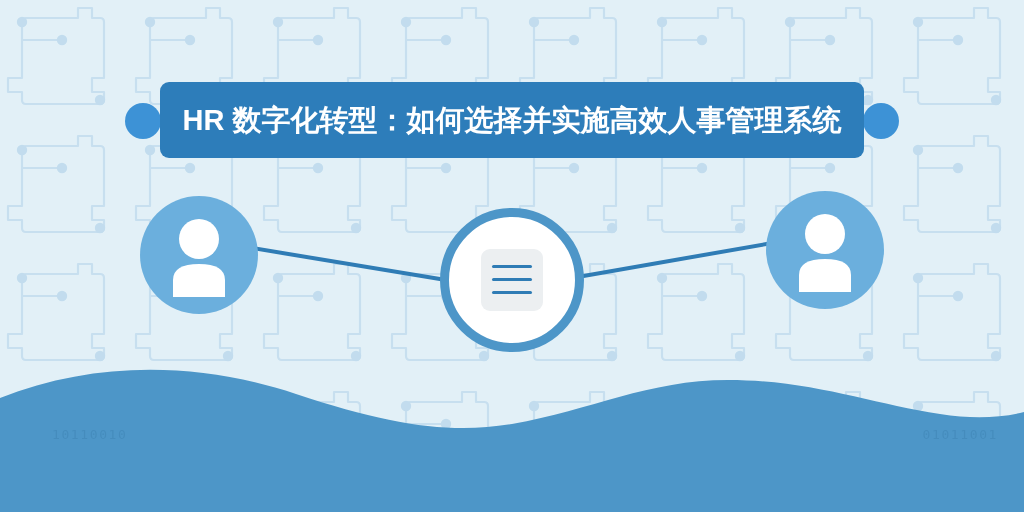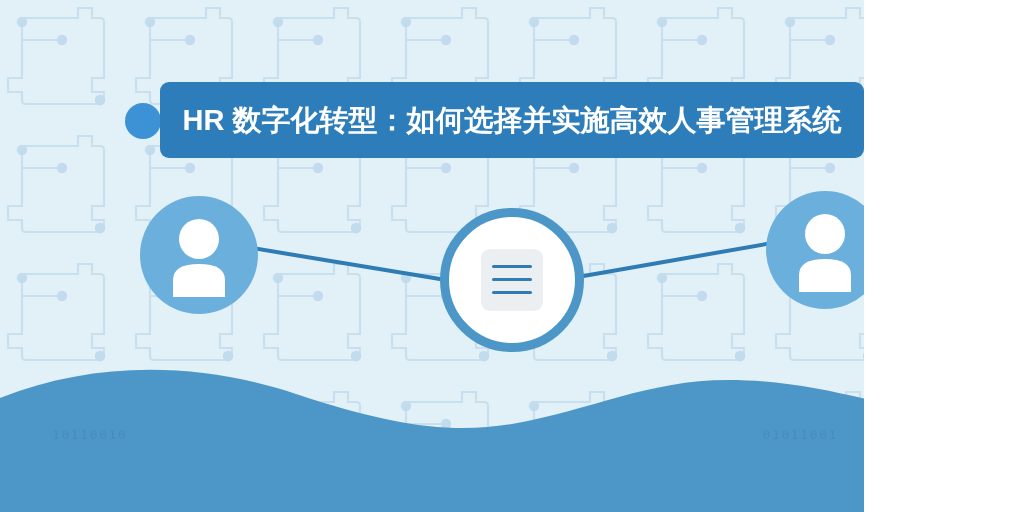--- a/index.html
+++ b/index.html
@@ -8,21 +8,21 @@
   }
   body {
     width: 1024px;
     height: 512px;
     overflow: hidden;
     font-family: "Liberation Sans", "DejaVu Sans", sans-serif;
   }
 
   #slide {
     position: relative;
-    width: 864px;
+    width: 1024px;
     height: 512px;
     overflow: hidden;
     background: #000000;
   }
 
   
   #circuit-bg {
     position: absolute;
     left: 0; top: 0;
     width: 1024px;

